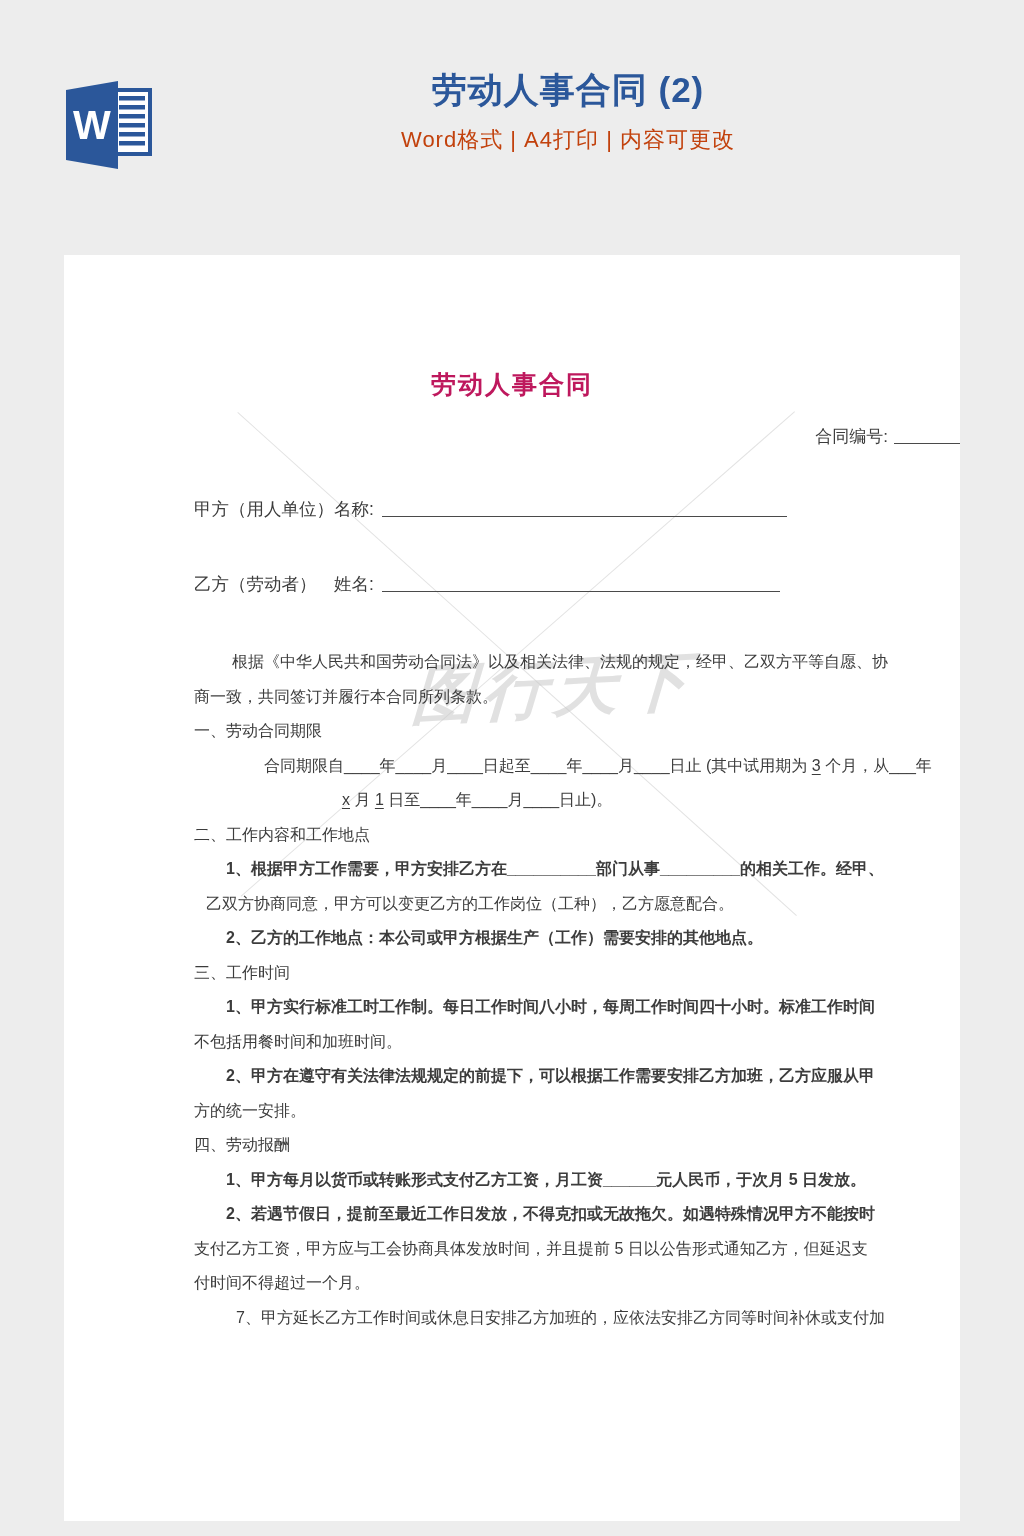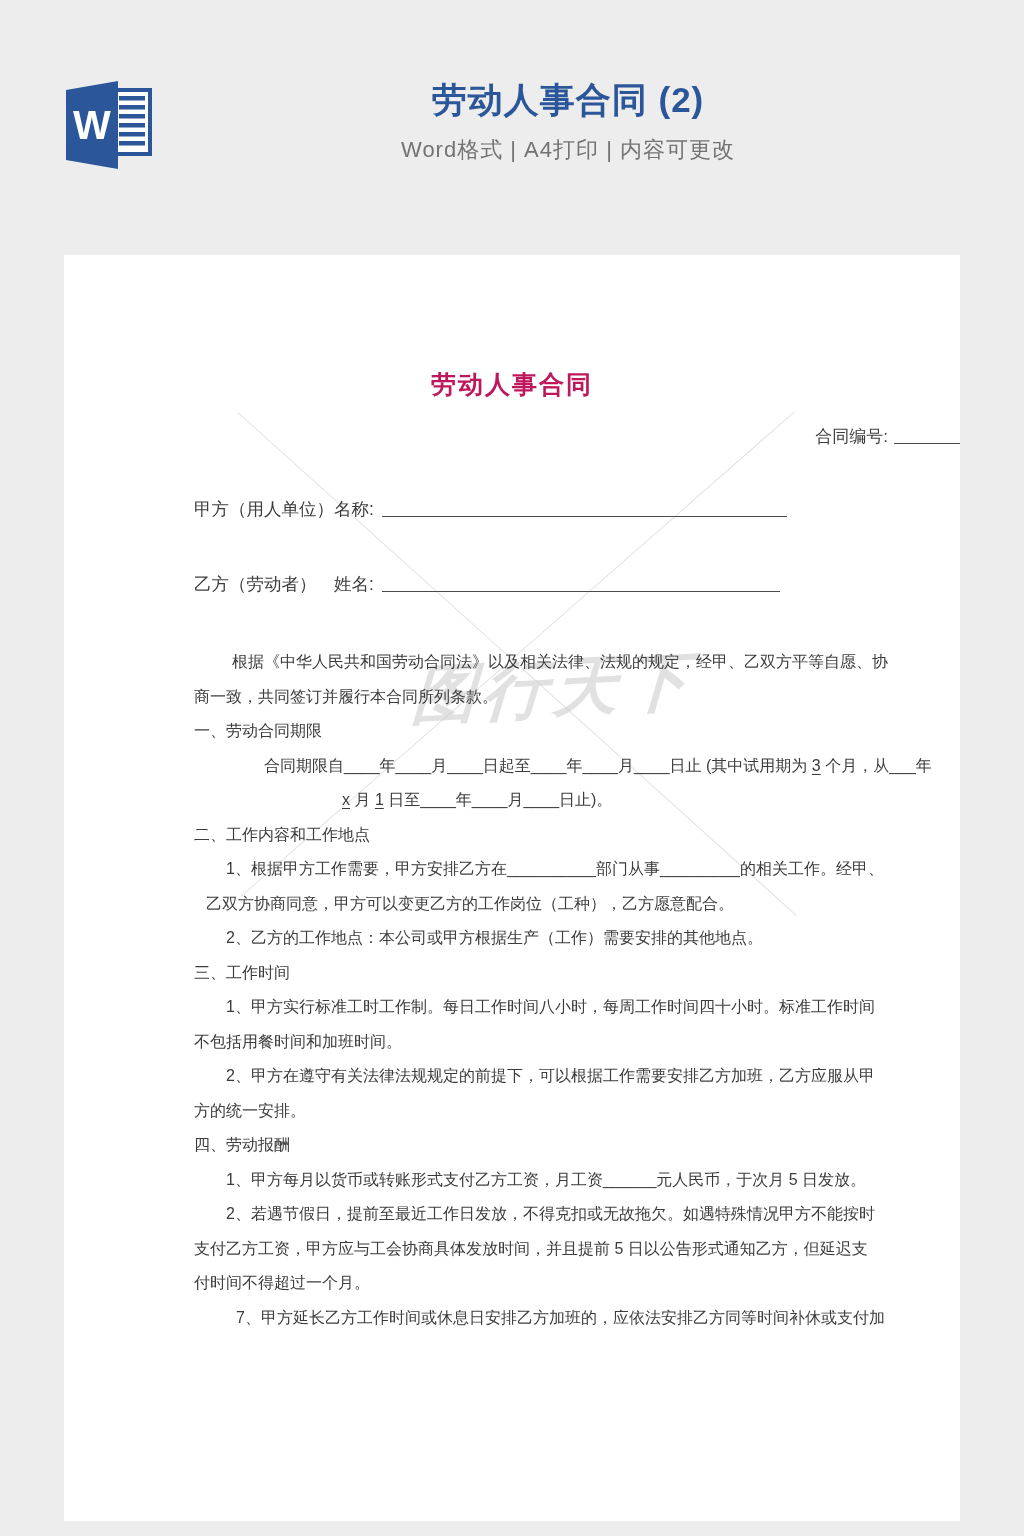--- a/index.html
+++ b/index.html
@@ -2,23 +2,23 @@
 <html><head>
 <meta charset="utf-8">
 <style>
   html,body{margin:0;padding:0;}
   .canvas{
     position:relative;width:1024px;height:1536px;background:#ededed;
     font-family:"Liberation Sans",sans-serif;overflow:hidden;
   }
   
   .word-icon{position:absolute;left:66px;top:80px;}
-  .header-text{position:absolute;left:112px;right:0;top:80px;text-align:center;}
+  .header-text{position:absolute;left:112px;right:0;top:70px;text-align:center;}
   .header-title{margin:0;font-size:35px;line-height:40px;font-weight:bold;color:#2b579a;letter-spacing:1px;}
-  .header-subtitle{margin:15px 0 0;font-size:22px;color:#737373;letter-spacing:1px;}
+  .header-subtitle{margin:15px 0 0;font-size:22px;color:#c2410c;letter-spacing:1px;}
   
   .page{
     position:absolute;left:64px;top:255px;width:896px;height:1266px;
     background:#ffffff;overflow:hidden;
   }
   .wm-layer{position:absolute;inset:0;z-index:0;}
   .wm-line{position:absolute;height:1px;background:#e3e3e3;transform-origin:0 0;}
   .wm-line.a{left:174px;top:157px;width:752px;transform:rotate(42deg);}
   .wm-line.b{left:731px;top:157px;width:736px;transform:rotate(138.8deg);}
   .wm-text{
@@ -32,21 +32,21 @@
   .blank-no{width:66px;margin-left:6px;}
   .blank-party{width:405px;margin-left:8px;}
   .blank-party.b{width:398px;}
   .party-row{margin-left:130px;font-size:17.5px;line-height:26px;white-space:nowrap;}
   .party-row.a{margin-top:48px;}
   .party-row.b{margin-top:49px;}
   
   .body-block{margin:48px 0 0 130px;width:670px;font-size:16px;line-height:34.5px;}
   .line{white-space:nowrap;}
   .ind-para{padding-left:38px;}
-  .ind-item{padding-left:32px;}
+  .ind-item{padding-left:32px;font-weight:bold;}
   .ind-item2{padding-left:42px;}
   .ind-xs{padding-left:12px;}
   .ind-term{padding-left:70px;}
   .ind-term2{padding-left:148px;}
   .u{text-decoration:underline;text-underline-offset:3px;}
 </style>
 </head>
 <body>
 
 <div class="canvas">

